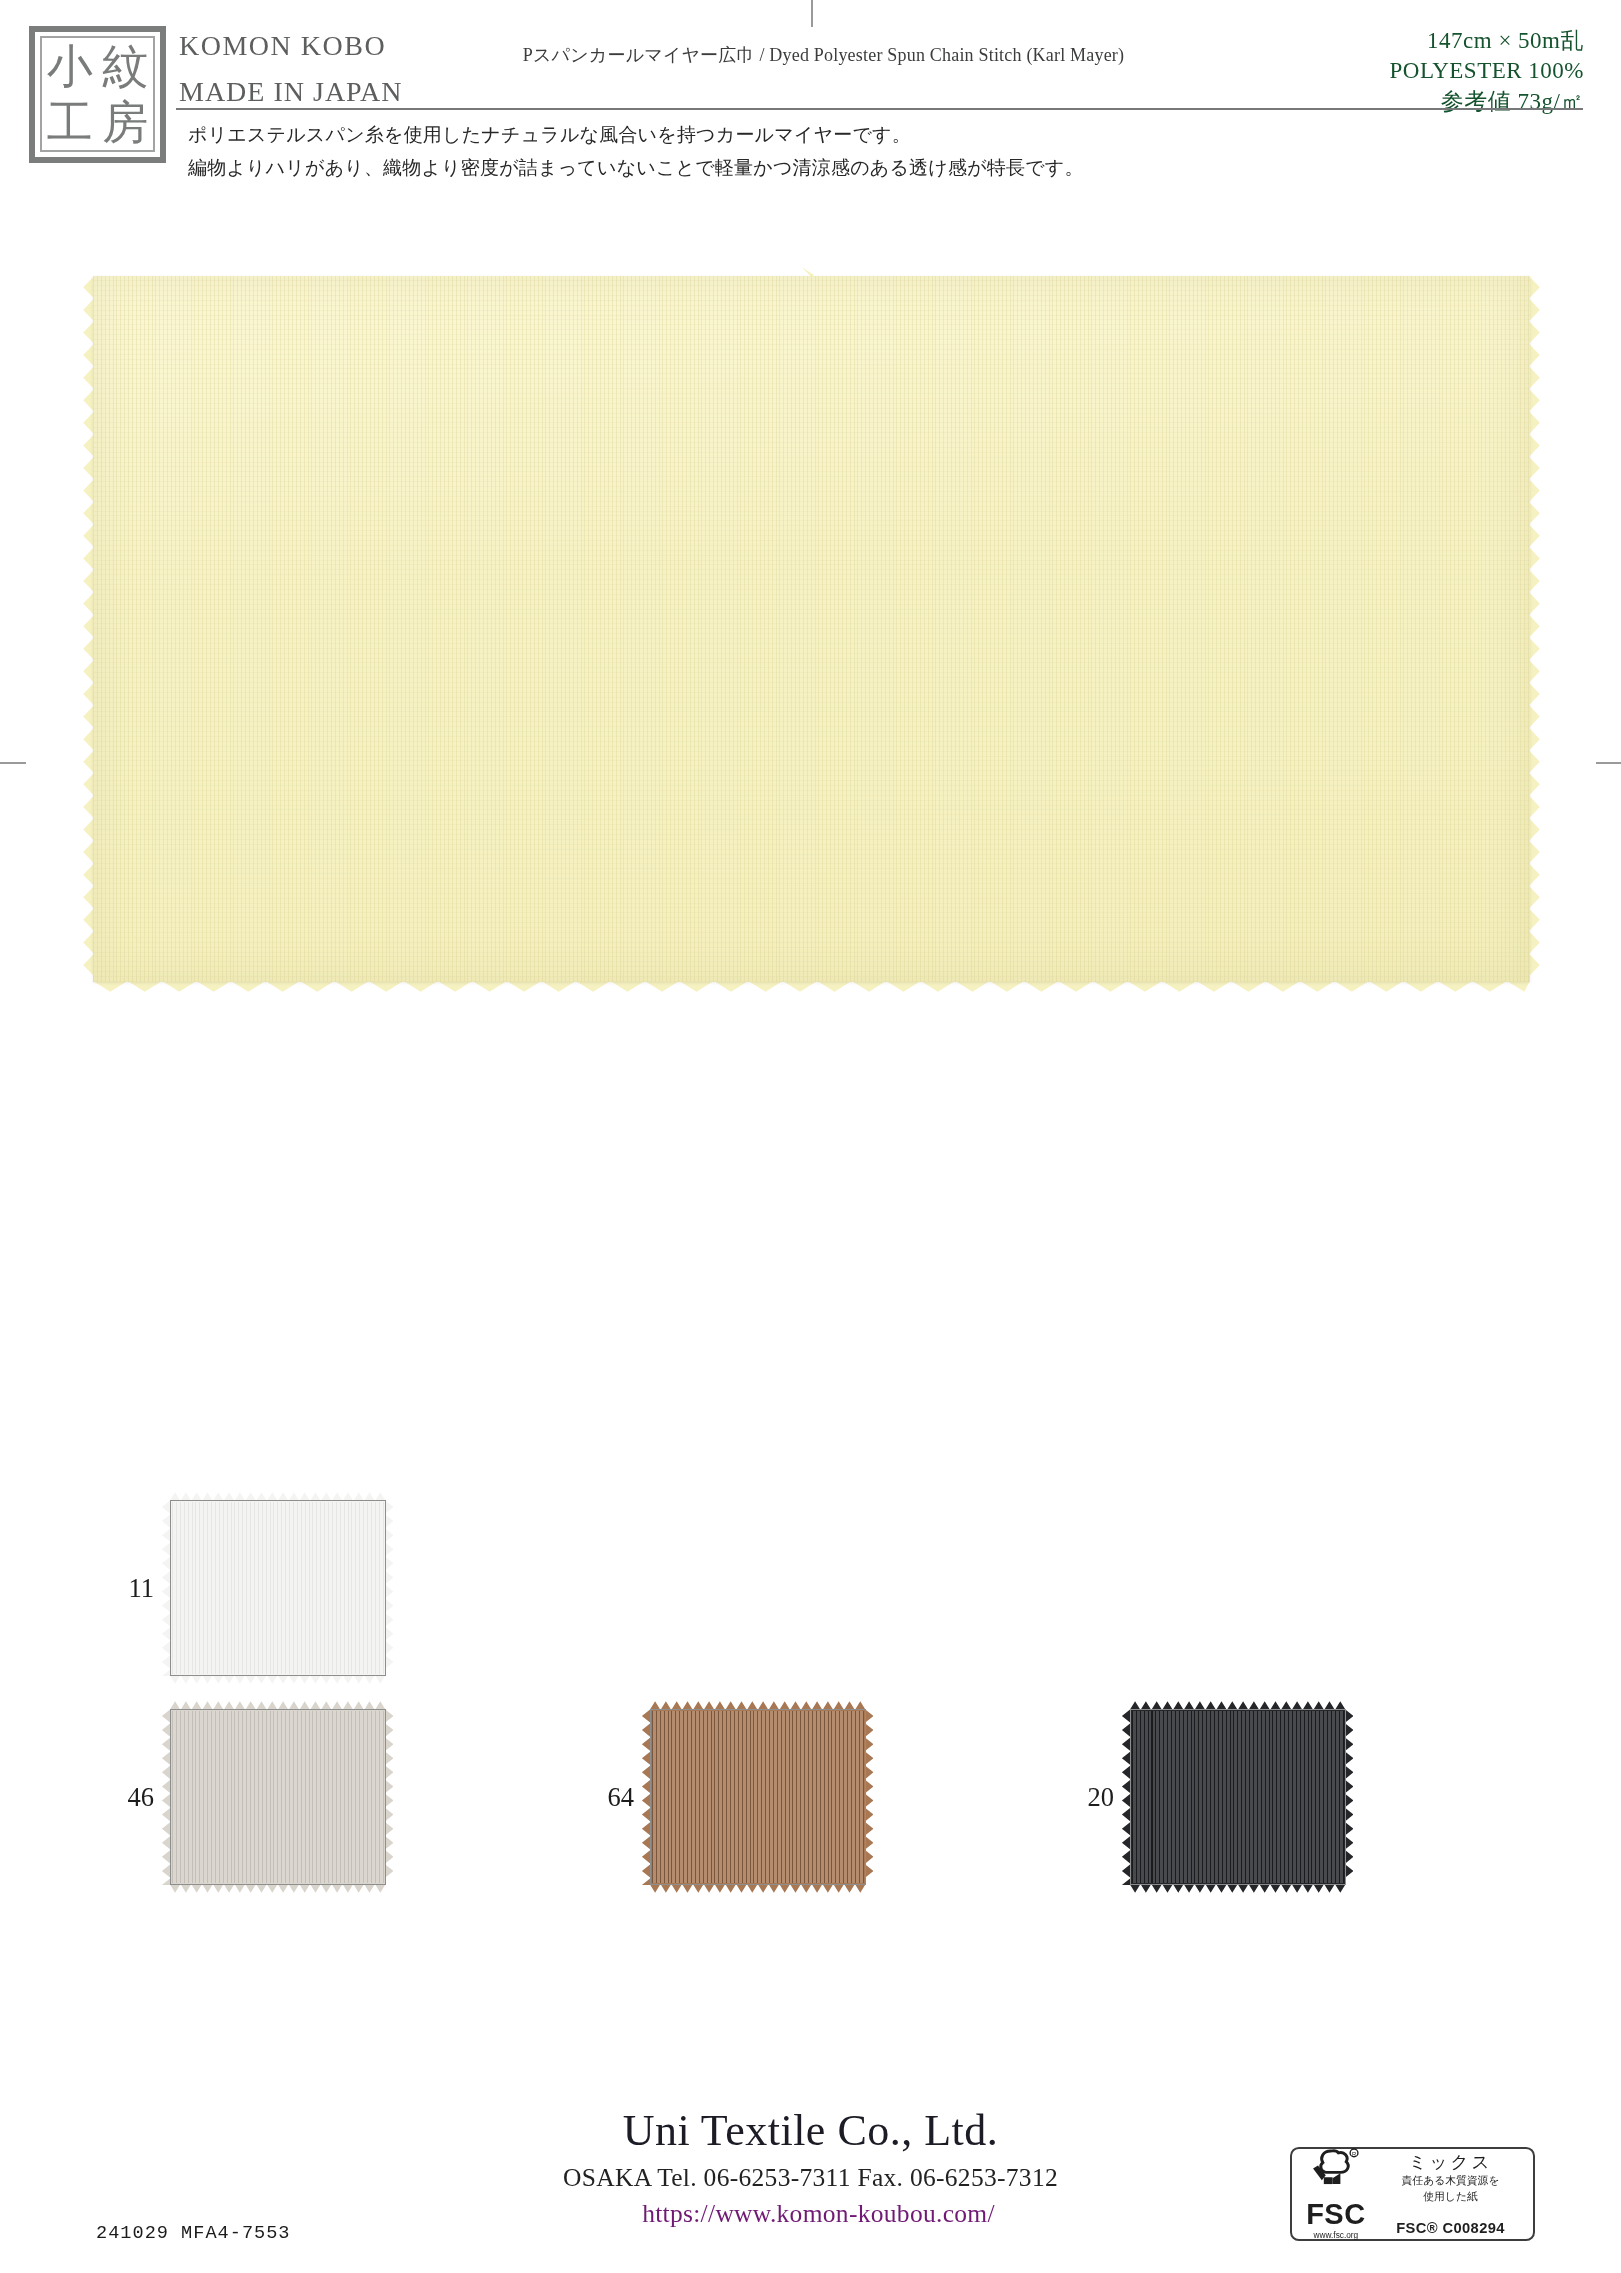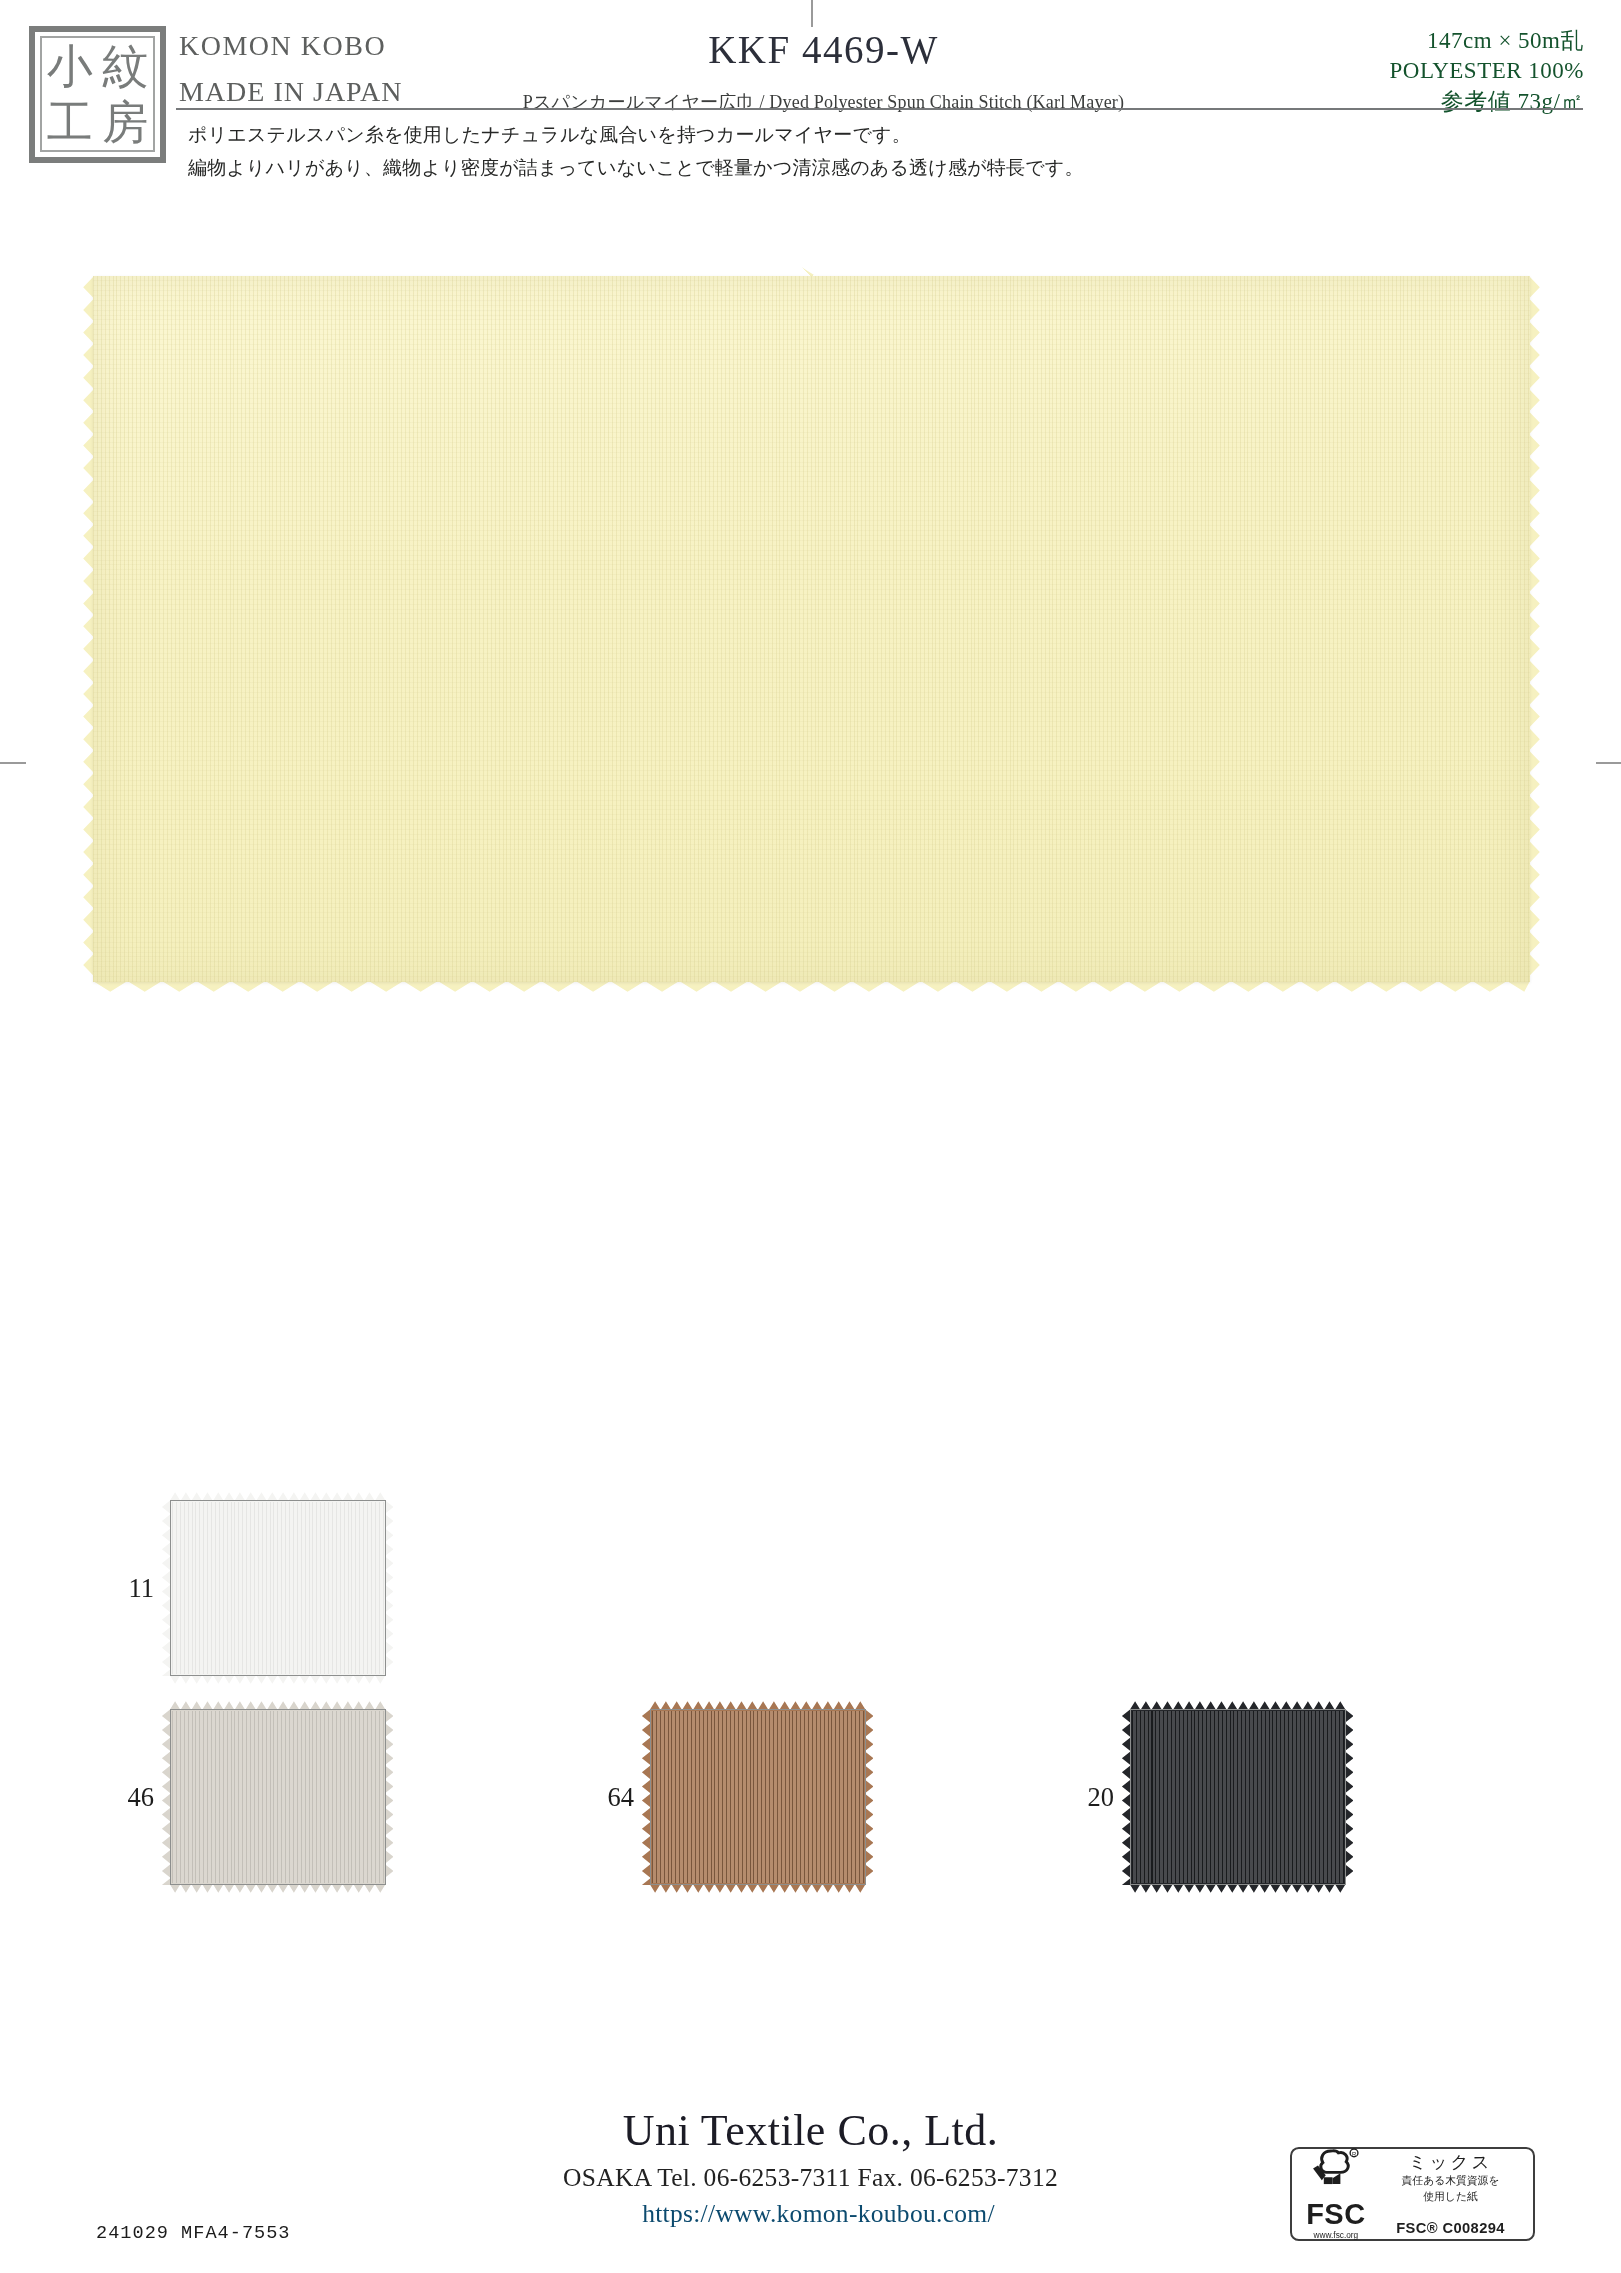--- a/index.html
+++ b/index.html
@@ -291,21 +291,21 @@
     text-align: center;
     font-size: 25.5px;
     color: #222222;
     line-height: 1.42;
     margin-top: 4.9px;
     letter-spacing: 0.3px;
   }
   .website {
     text-align: center;
     font-size: 25.5px;
-    color: #0c4a6e;
+    color: #701a75;
     line-height: 1.42;
     letter-spacing: 0.3px;
     padding-left: 16px;
   }
 
   .batch-code {
     position: absolute;
     left: 96px;
     top: 2223px;
     font-family: "Liberation Mono", "DejaVu Sans Mono", monospace;
@@ -396,21 +396,20 @@
       <span>房</span>
     </div>
   </div>
 
   <div class="brand-block">
     <div class="brand-line1">KOMON  KOBO</div>
     <div class="brand-line2">MADE IN JAPAN</div>
   </div>
 
   <div class="center-block">
-    <div class="product-code">KKF 4469-W</div>
     <div class="product-desc">Pスパンカールマイヤー広巾 / Dyed Polyester Spun Chain Stitch (Karl Mayer)</div>
   </div>
 
   <div class="spec-block">
     <div>147cm × 50m乱</div>
     <div>POLYESTER 100%</div>
     <div class="spec-ref">参考値 73g/㎡</div>
   </div>
 
   <div class="header-rule"></div>

